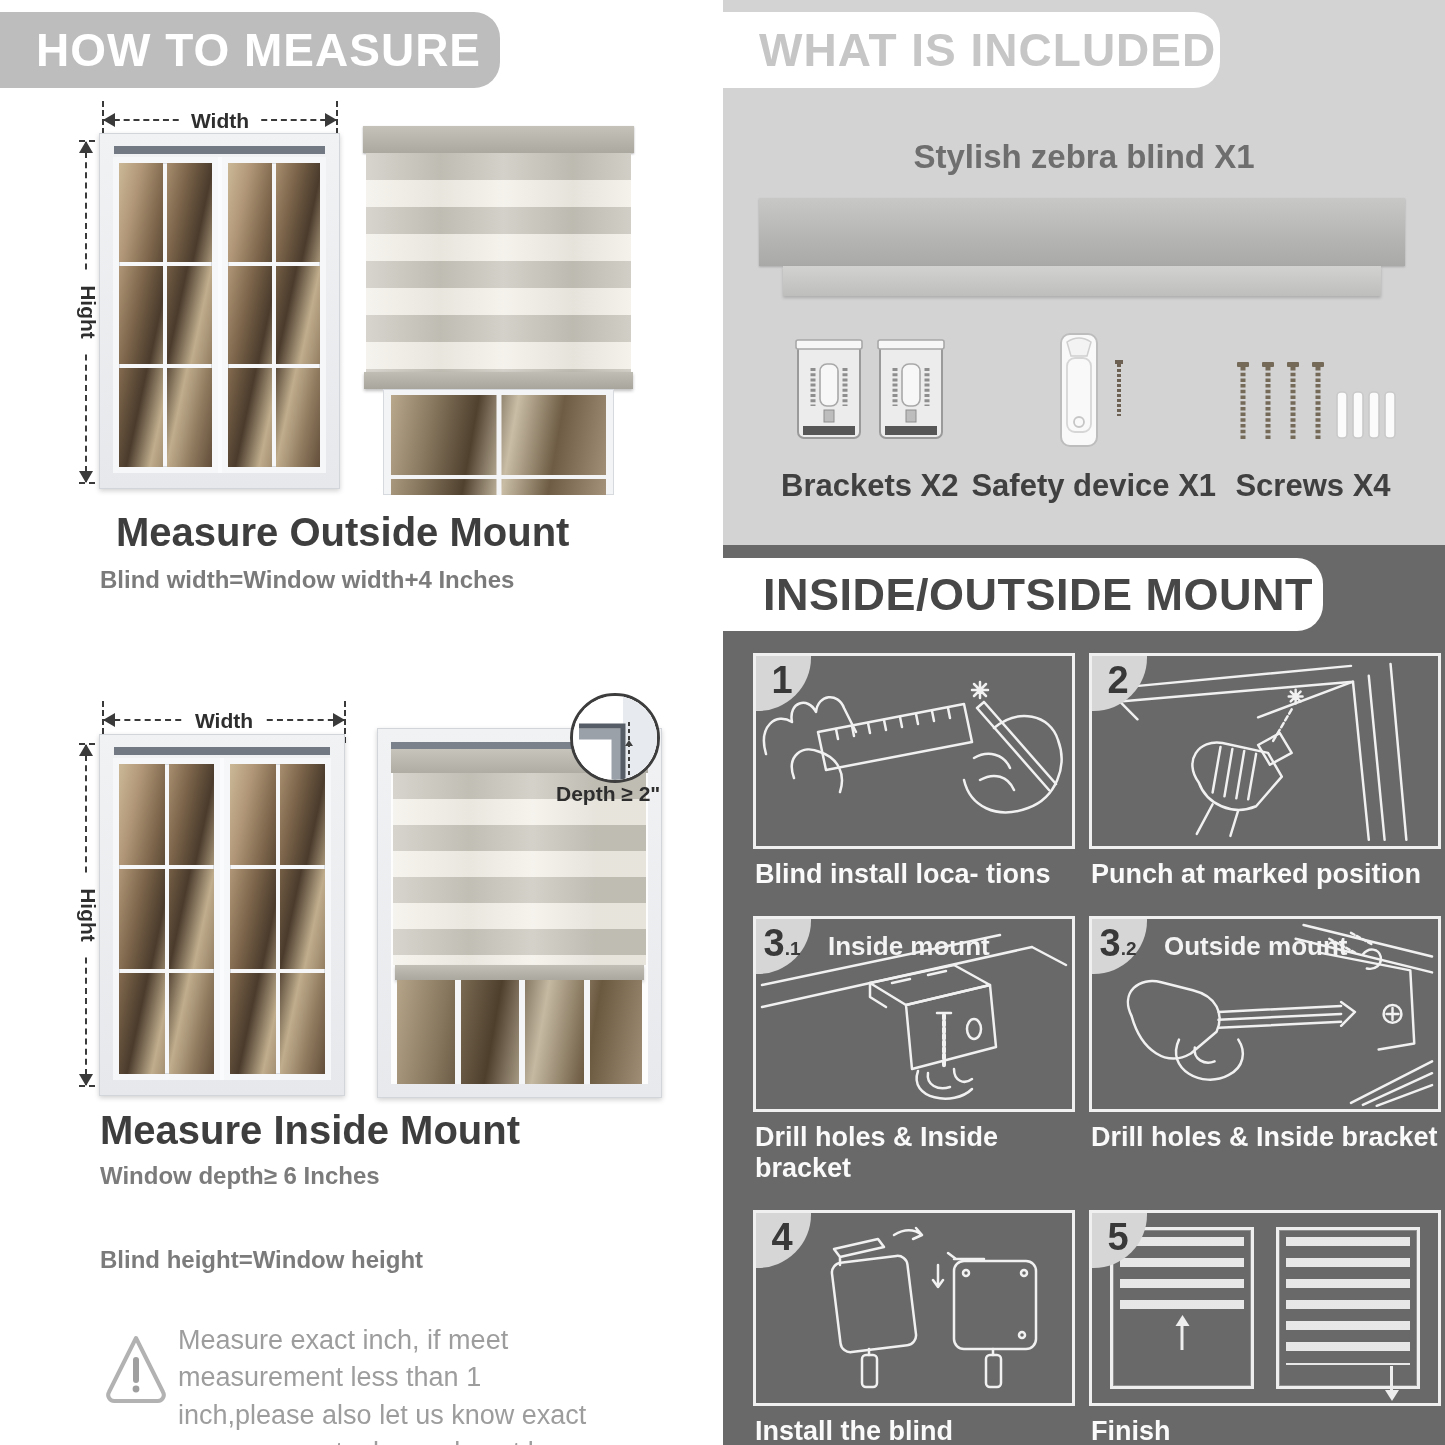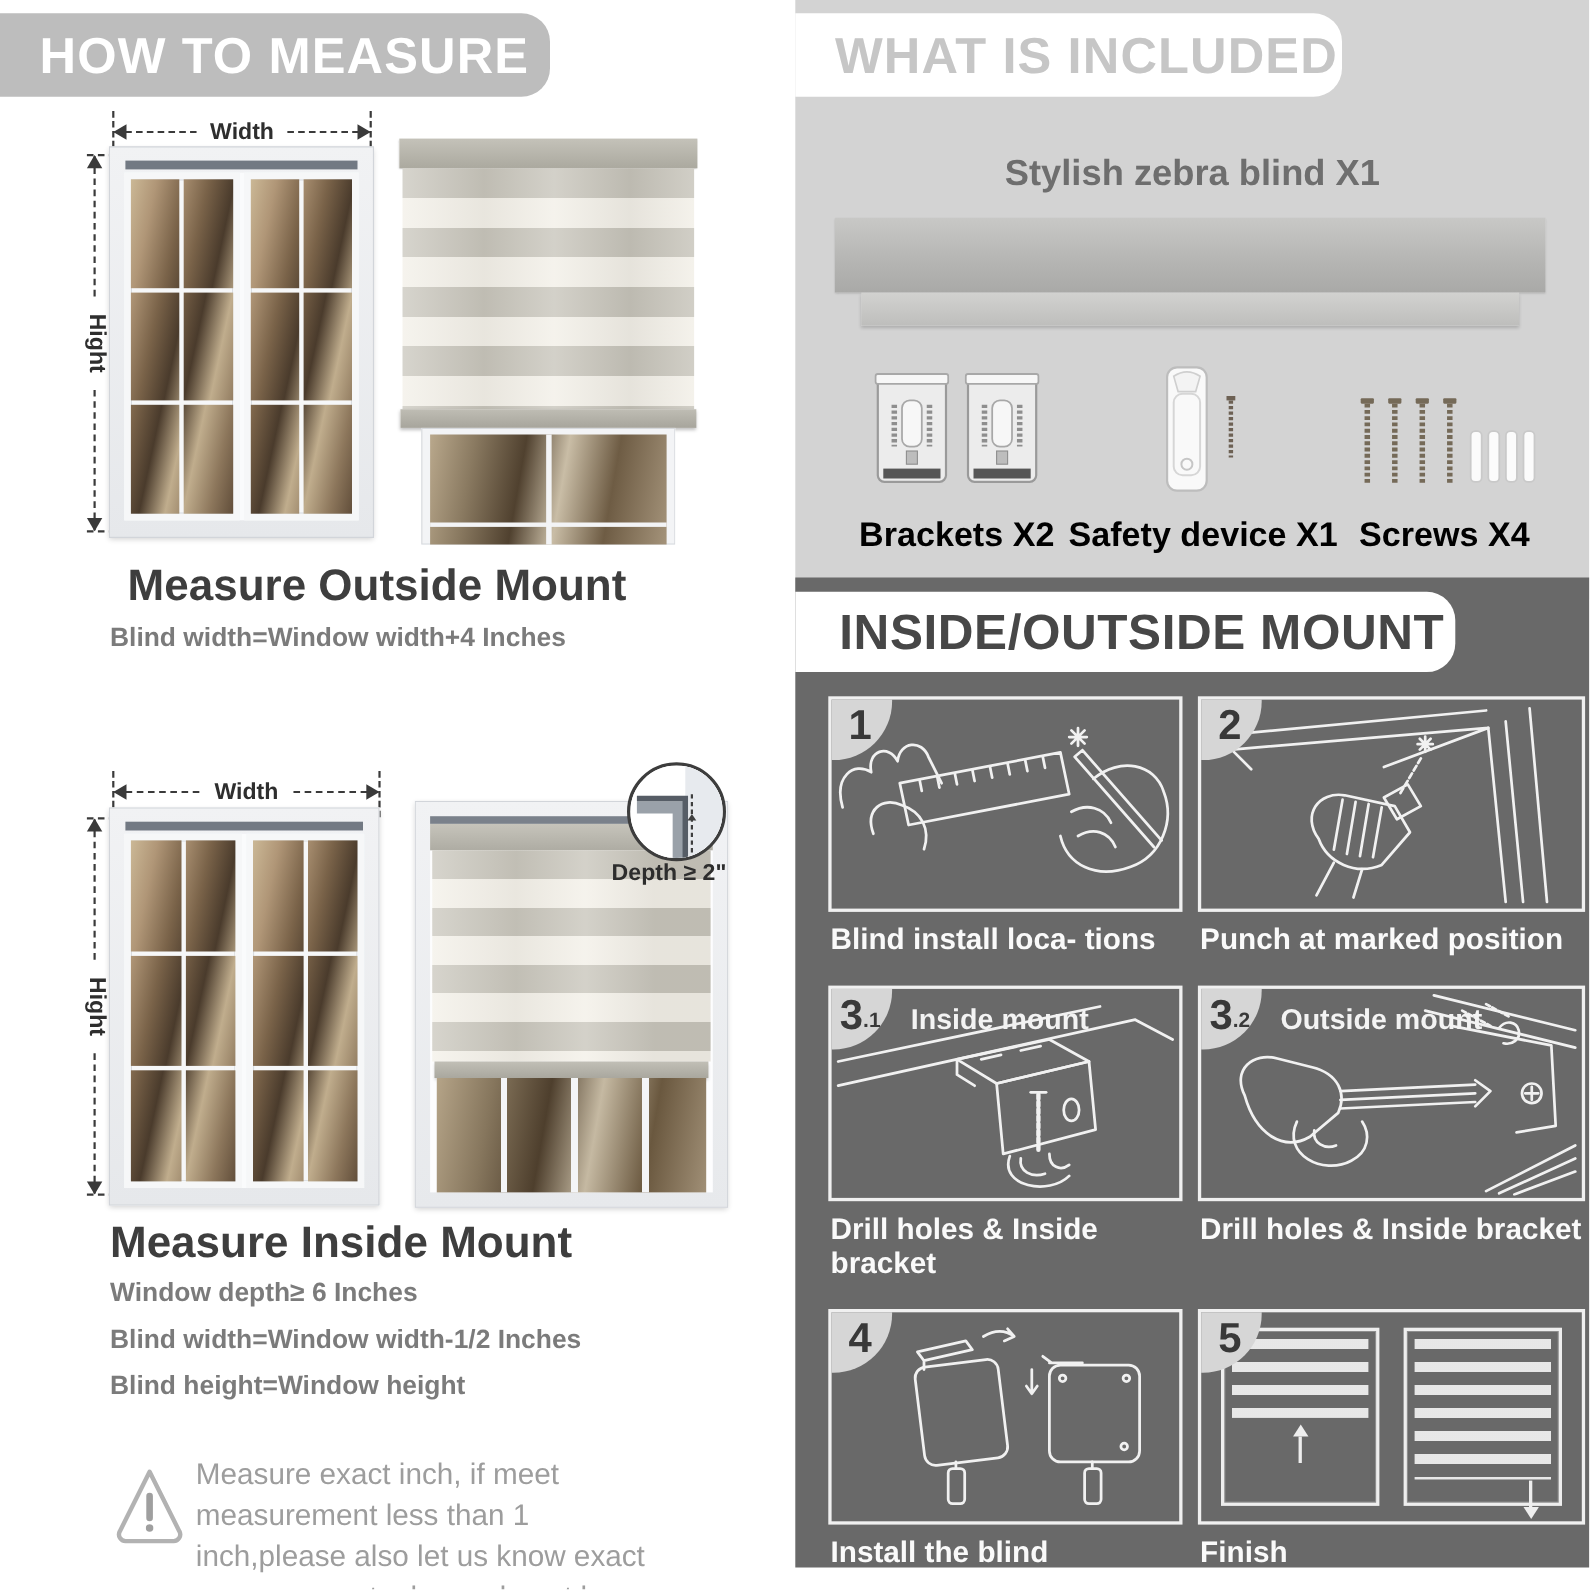--- a/index.html
+++ b/index.html
@@ -97,23 +97,23 @@
   .blind-label{position:absolute;left:0;top:138px;width:100%;text-align:center;
     font-size:33px;font-weight:bold;color:#6e6e6e;margin:0;}
   .headrail{position:absolute;left:36px;right:40px;top:198px;height:68px;
     background:linear-gradient(180deg,#c8c8c6 0%,#b6b6b4 55%,#a9a9a7 100%);
     box-shadow:0 1px 2px rgba(0,0,0,.2);}
   .headrail::after{content:"";position:absolute;left:24px;right:24px;top:100%;height:30px;
     background:linear-gradient(180deg,#d2d2d0,#bebebc);box-shadow:0 2px 3px rgba(0,0,0,.18);}
   .items{position:absolute;left:0;right:0;top:330px;display:flex;justify-content:space-between;
     padding:0 48px 0 58px;align-items:flex-end;}
   .item{display:flex;flex-direction:column;align-items:center;}
-  .item-label{font-size:31px;font-weight:bold;color:#000000;margin:14px 0 0;white-space:nowrap;}
-
-  .mount{position:absolute;left:0;top:525px;width:722px;height:900px;background:#696969;}
+  .item-label{font-size:31px;font-weight:bold;color:#404040;margin:14px 0 0;white-space:nowrap;}
+
+  .mount{position:absolute;left:0;top:545px;width:722px;height:900px;background:#696969;}
   .hdr-mount{margin:13px 0 0;width:600px;height:73px;background:#ffffff;border-radius:0 26px 26px 0;
     color:#474747;font-weight:bold;font-size:45px;line-height:73px;padding-left:40px;
     box-sizing:border-box;letter-spacing:.5px;}
   .steps{display:grid;grid-template-columns:322px 352px;column-gap:14px;row-gap:26px;
     padding:22px 0 0 30px;}
   .panel{position:relative;height:196px;border:3px solid #f0f0f0;box-sizing:border-box;overflow:hidden;}
   .badge{position:absolute;top:-3px;left:-3px;width:58px;height:58px;background:#d6d6d6;
     border-radius:0 0 92% 0;color:#393939;display:flex;align-items:flex-start;justify-content:center;
     font-weight:bold;z-index:3;}
   .badge b{font-size:38px;line-height:1;margin-top:8px;}
@@ -244,21 +244,20 @@
         <path d="M6 30 H50 V84" fill="none" stroke="#565d66" stroke-width="5"></path>
         <path d="M12 50 H32 V84" fill="none" stroke="#ffffff" stroke-width="9"></path>
         <line x1="56" y1="26" x2="56" y2="80" stroke="#3f3f3f" stroke-width="2" stroke-dasharray="4 3"></line>
         <path d="M56 44 l-4 6 h8 Z" fill="#3f3f3f"></path>
       </svg>
     </div>
     <span class="depth-lbl" style="left:556px;top:782px;">Depth ≥ 2"</span>
 
     <h2 class="heading" style="left:100px;top:1108px;">Measure Inside Mount</h2>
     <p class="bodyline" style="left:100px;top:1162px;">Window depth≥ 6 Inches</p>
-    <p class="bodyline" style="left:100px;top:1204px;">Blind width=Window width-1/2 Inches</p>
     <p class="bodyline" style="left:100px;top:1246px;">Blind height=Window height</p>
 
     <svg class="warn-svg" width="66" height="76" viewBox="0 0 66 76">
       <path d="M33 8 L60 62 a6 6 0 0 1 -5.4 9 H11.4 a6 6 0 0 1 -5.4 -9 Z" fill="none" stroke="#b2b2b2" stroke-width="4" stroke-linejoin="round"></path>
       <path d="M33 30 v20" stroke="#9f9f9f" stroke-width="6" stroke-linecap="round"></path>
       <circle cx="33" cy="59" r="3.4" fill="#9f9f9f"></circle>
     </svg>
     <p class="warn-text">Measure exact inch, if meet measurement less than 1 inch,please also let us know exact measurement, please do not leave it</p>
   </section>
 

